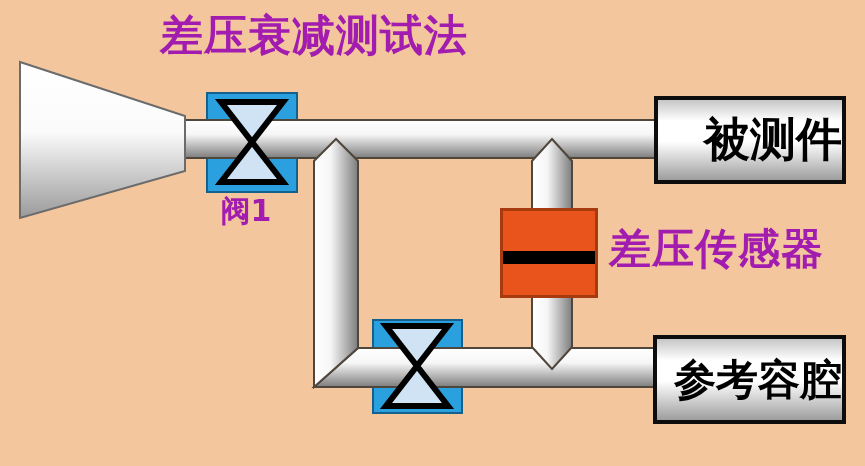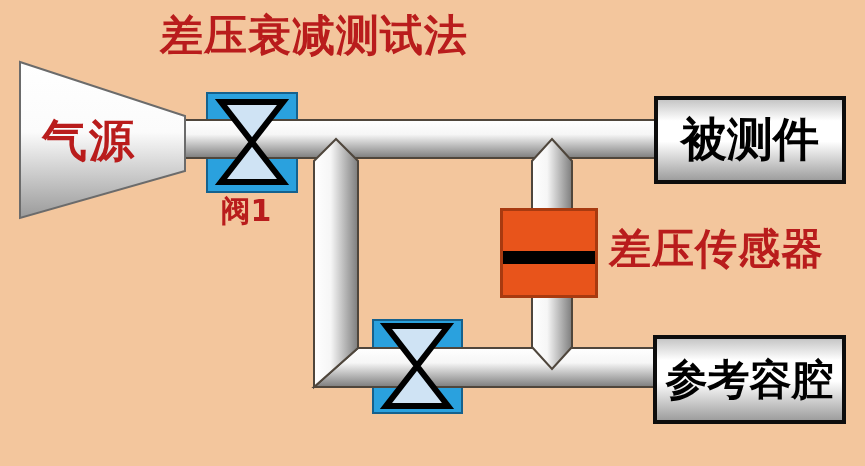--- a/index.html
+++ b/index.html
@@ -3,33 +3,33 @@
 <meta charset="utf-8">
 <style>
   html,body{margin:0;padding:0;}
   body{font-family:"DejaVu Sans",sans-serif;}
   #stage{
     position:relative;width:865px;height:466px;overflow:hidden;
     background:#F3C69D;
   }
   #pipework{position:absolute;left:0;top:0;z-index:2;}
   .label{
-    position:absolute;color:#b91c1c;font-weight:bold;z-index:5;
+    position:absolute;color:#a21caf;font-weight:bold;z-index:5;
     white-space:nowrap;line-height:1;
   }
   .title{left:160px;top:14px;font-size:43px;letter-spacing:1px;}
   .gas-label{left:42px;top:118px;font-size:45px;letter-spacing:2px;}
   .valve1-label{left:203px;top:196px;width:86px;text-align:center;font-size:30px;}
   .valve2-label{left:377px;top:420px;width:86px;text-align:center;font-size:38px;}
   .sensor-label{left:609px;top:228px;font-size:42px;letter-spacing:1px;text-align:center;}
   .iobox{
     position:absolute;z-index:5;
     border:4px solid #0d0d0d;
     background:linear-gradient(to bottom,#c6c6c6 0%,#ffffff 26%,#ffffff 52%,#9e9e9e 100%);
-    display:flex;align-items:center;justify-content:center;
+    display:flex;align-items:center;justify-content:flex-end;
     font-weight:bold;color:#000;
   }
   .dut-box{left:654px;top:96px;width:184px;height:80px;font-size:46px;}
   .ref-box{left:653px;top:319px;width:185px;height:81px;font-size:42px;margin-top:16px;}
   .sensor-body{
     position:absolute;left:500px;top:208px;width:98px;height:90px;
     background:#E8541B;border:3px solid #A83A10;box-sizing:border-box;z-index:3;
   }
   .sensor-stripe{
     position:absolute;left:0;top:40px;width:92px;height:13px;
@@ -75,21 +75,20 @@
 
     <path d="M221,102 L283,102 L221,182 L283,182 Z" fill="#CFE3F4" stroke="#000000" stroke-width="6" stroke-linejoin="miter"></path>
     <path d="M386,326 L448,326 L386,406 L448,406 Z" fill="#CFE3F4" stroke="#000000" stroke-width="6" stroke-linejoin="miter"></path>
   </svg>
 
   <div class="sensor-body">
     <div class="sensor-stripe"></div>
   </div>
 
   <div class="label title">差压衰减测试法</div>
-  <div class="label gas-label">气源</div>
   <div class="label valve1-label">阀1</div>
   <div class="label sensor-label">差压传感器</div>
 
   <div class="iobox dut-box">
     <span>被测件</span>
   </div>
   <div class="iobox ref-box">
     <span>参考容腔</span>
   </div>
 

